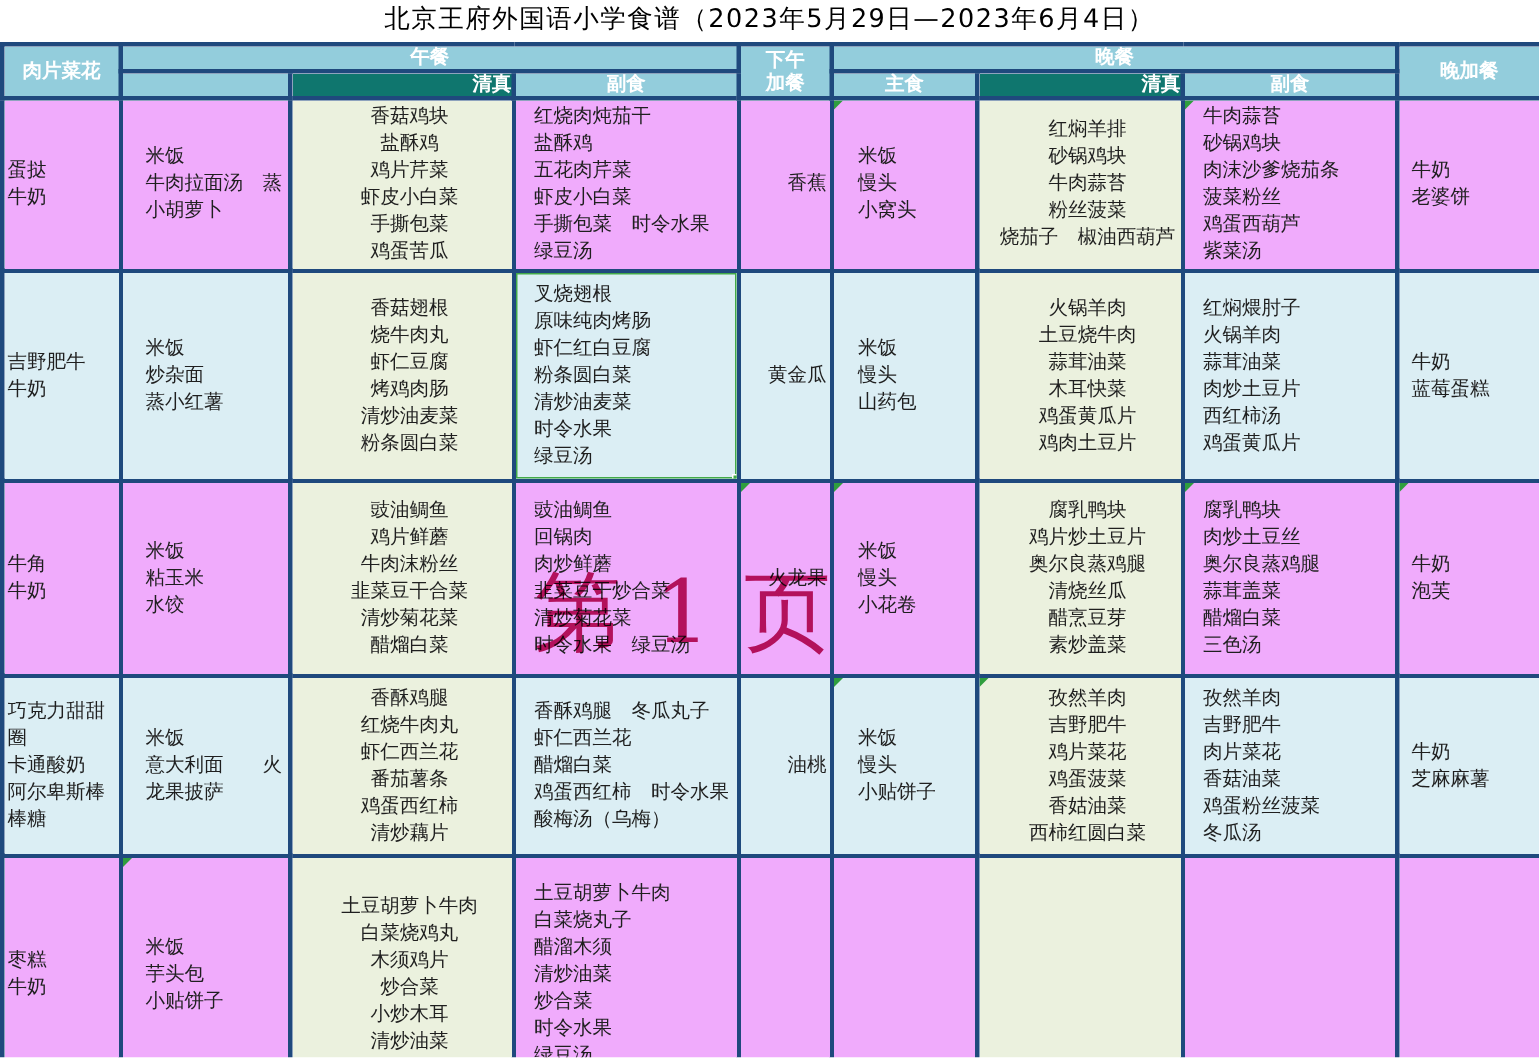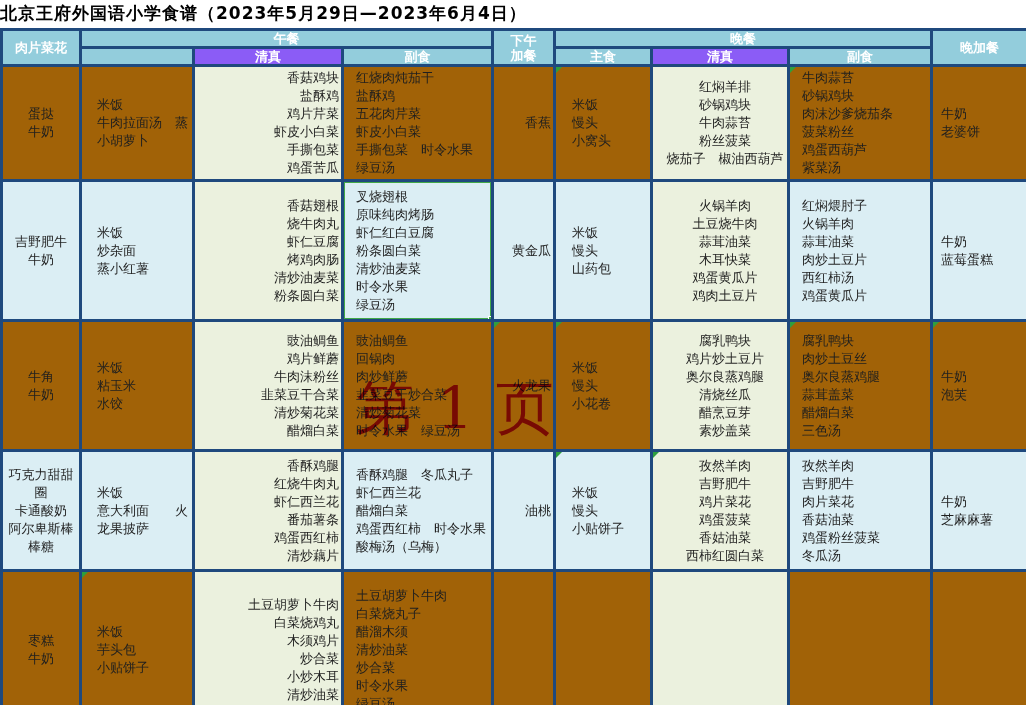--- a/index.html
+++ b/index.html
@@ -3,44 +3,44 @@
 <meta charset="utf-8">
 <style>
   * { margin:0; padding:0; box-sizing:border-box; }
   html,body { background:#fff; }
   #screen {
     position:relative; width:1026px; height:705px; overflow:hidden;
     font-family:"DejaVu Sans","Liberation Sans",sans-serif;
     background:#fff;
   }
   #title {
-    height:28px; line-height:26px; 
-    font-size:17px; font-weight:bold; color:#000;
+    height:28px; line-height:26px; text-align:center;
+    font-size:17px; font-weight:normal; color:#000;
     letter-spacing:1px;
   }
   table#menu {
     border-collapse:collapse; table-layout:fixed; width:1026px;
   }
   #menu th, #menu td {
     border:3px solid #1f497d; vertical-align:middle;
     white-space:pre-line; overflow:hidden;
   }
   #menu th {
     background:#93cddc; color:#ffffff; font-weight:bold;
     font-size:13px; height:17px; line-height:15px; text-align:center; padding:0;
   }
-  #menu th.olive { background:#8b5cf6; }
+  #menu th.olive { background:#0f766e;text-align:right; }
   #menu td {
-    font-size:13px; line-height:18px; color:#1f1f1f; background:#a16207; padding:2px;
+    font-size:13px; line-height:18px; color:#1f1f1f; background:#f0abfc; padding:2px;
     position:relative;
   }
   
-  #menu td:nth-child(1) { text-align:center; }
+  #menu td:nth-child(1) { text-align:left; }
   #menu td:nth-child(2) { text-align:left; padding-left:15px; }
-  #menu td:nth-child(3) { text-align:right; padding-left:12px; }
+  #menu td:nth-child(3) { text-align:center; padding-left:12px; }
   #menu td:nth-child(4) { text-align:left; padding-left:12px; }
   #menu td:nth-child(5) { text-align:right; }
   #menu td:nth-child(6) { text-align:left; padding-left:16px; }
   #menu td:nth-child(7) { text-align:center; padding-left:12px; }
   #menu td:nth-child(8) { text-align:left; padding-left:12px; }
   #menu td:nth-child(9) { text-align:left; padding-left:8px; }
   
   #menu tbody tr:nth-child(even) td { background:#dbeef4; }
   
   #menu td:nth-child(3), #menu td:nth-child(7) { background:#ebf1de !important; }

